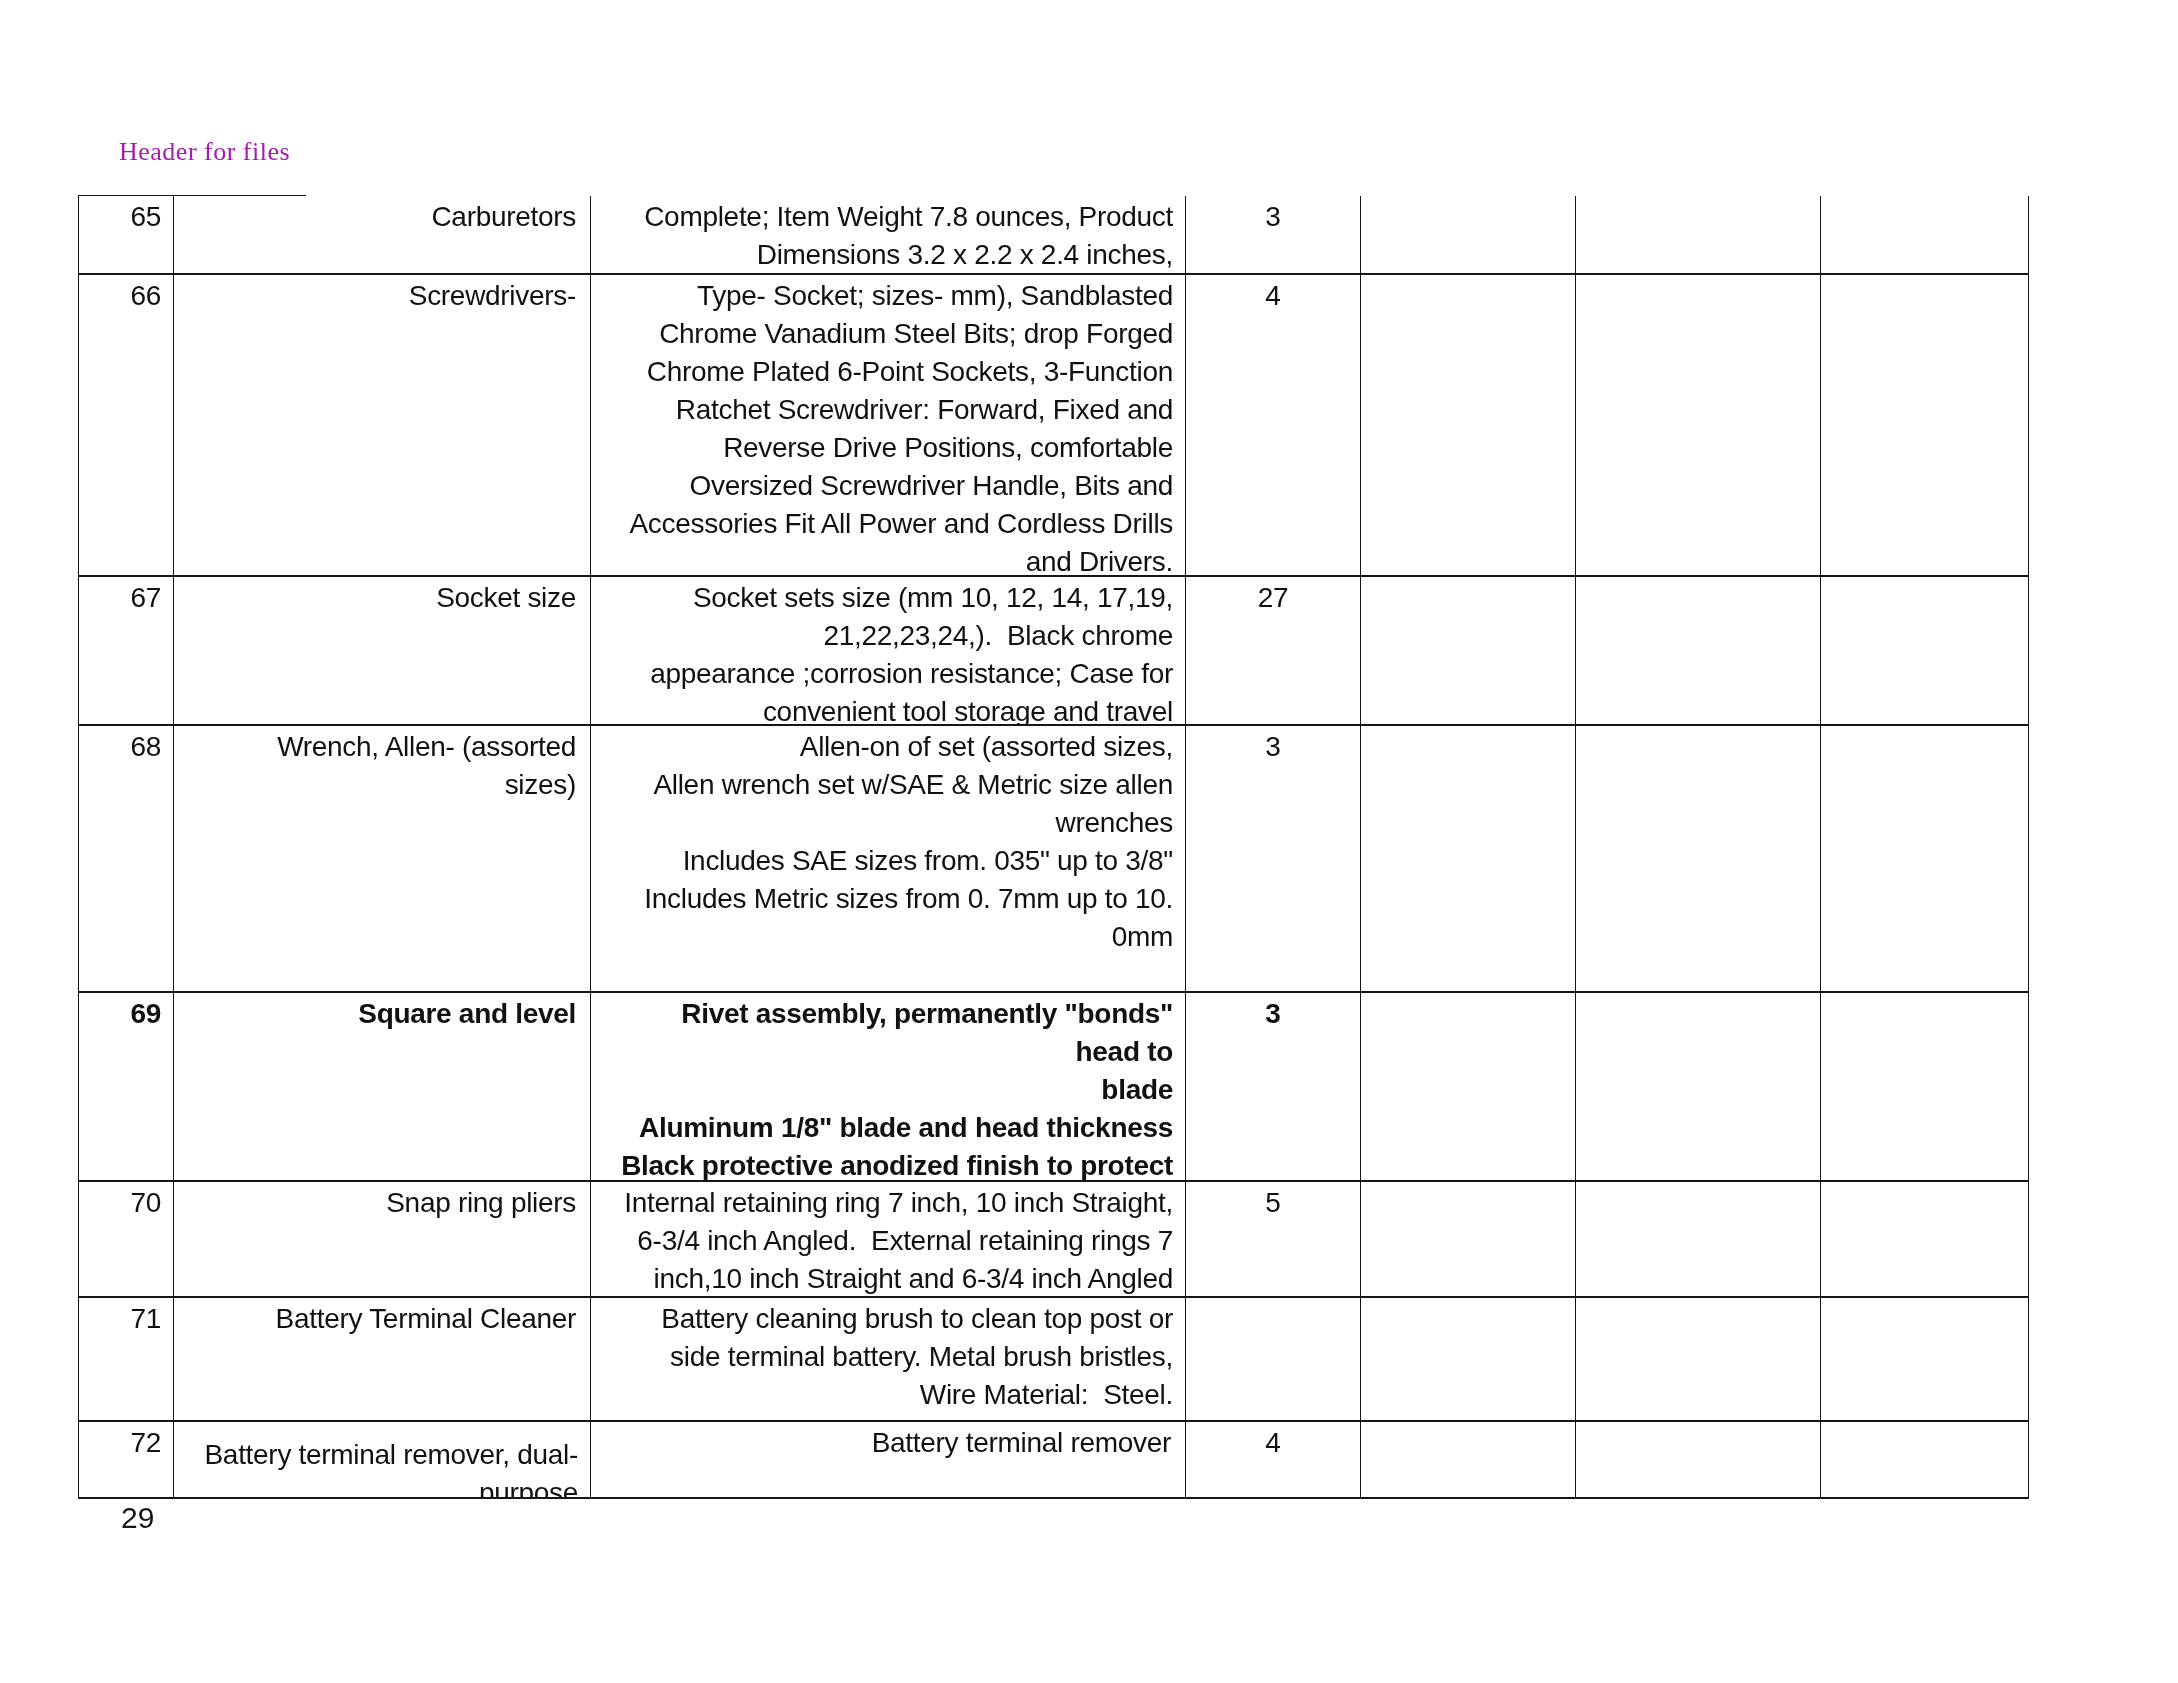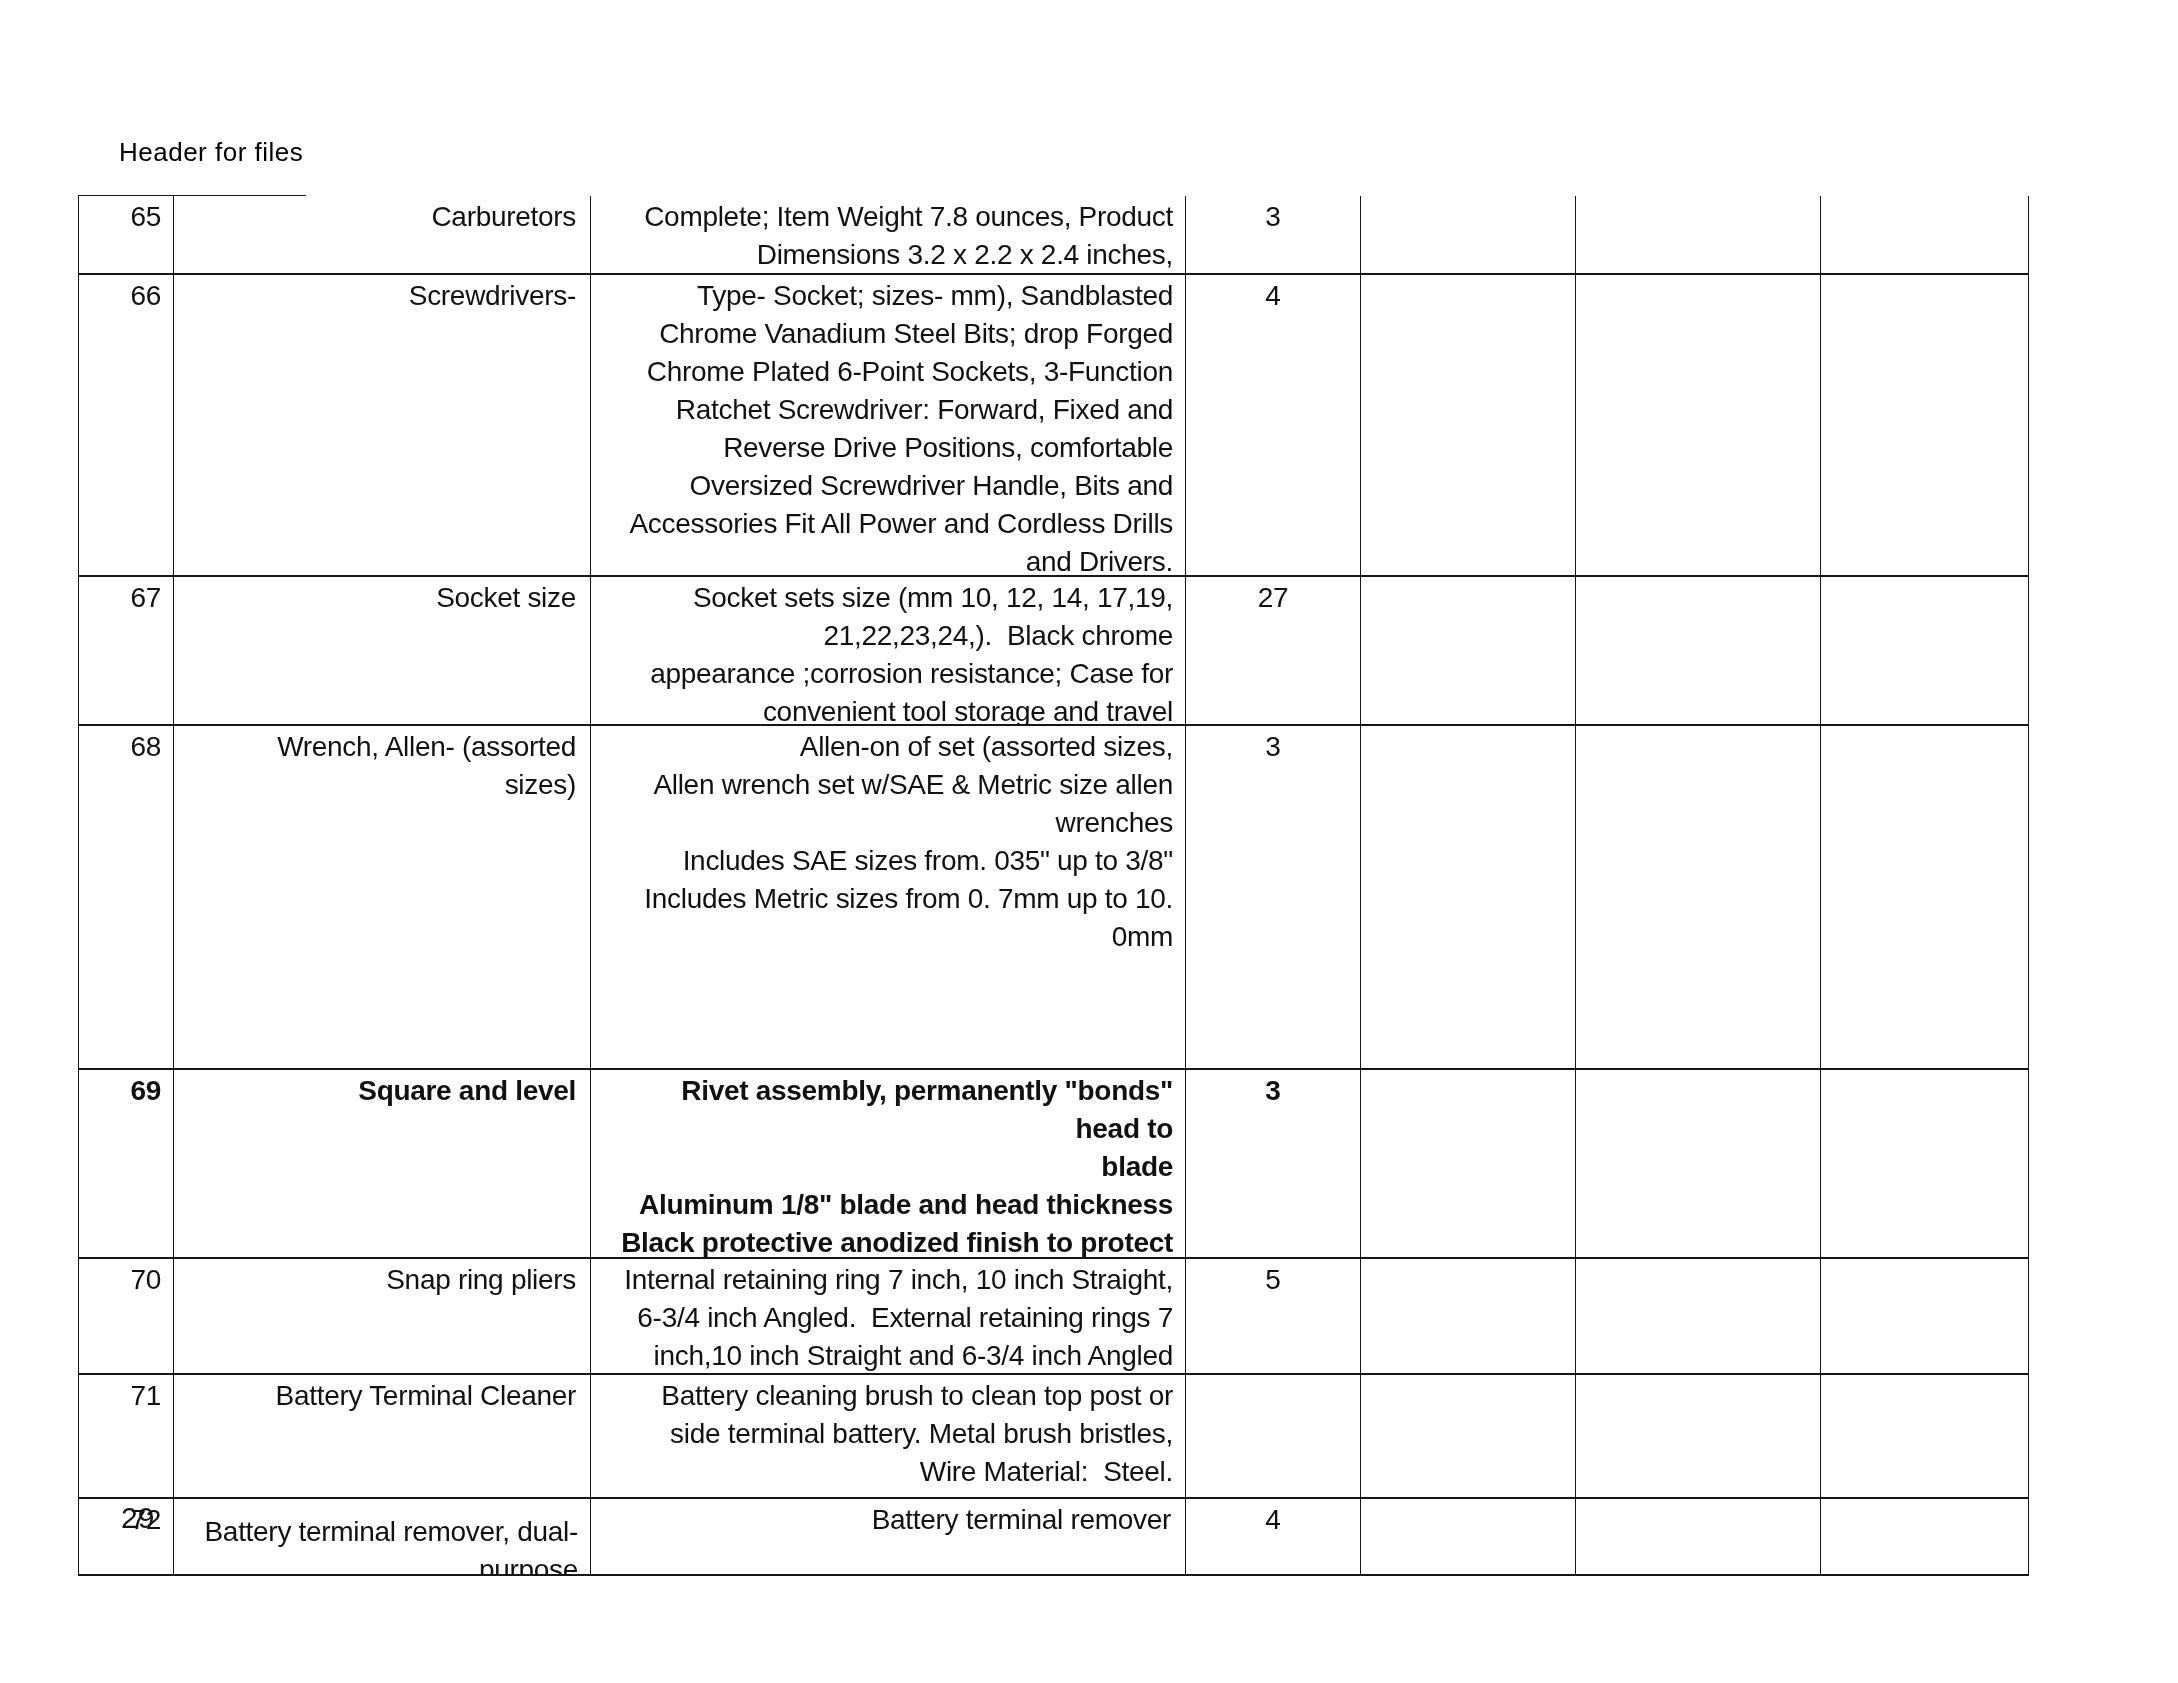--- a/index.html
+++ b/index.html
@@ -3,22 +3,22 @@
 <meta charset="utf-8">
 <style>
   html,body{margin:0;padding:0;}
   body{
     width:2178px;height:1683px;background:#ffffff;position:relative;
     font-family:"Liberation Sans",sans-serif;color:#111;
     -webkit-font-smoothing:antialiased;
   }
   .page-header{
     position:absolute;left:119px;top:137px;
-    font-family:Liberation Sans, sans-serif;
-    font-size:26px;line-height:30px;color:#000000;letter-spacing:0.5px;
+    font-family:Liberation Serif, serif;
+    font-size:26px;line-height:30px;color:#a21caf;letter-spacing:0.5px;
     white-space:pre;
   }
   .doc-table{
     position:absolute;left:78px;top:196px;
     display:grid;
     grid-template-columns:95px 417px 595px 175px 215px 245px 208px;
     border-left:1.5px solid #161616;
     background:#fff;
   }
   
@@ -36,21 +36,21 @@
     padding:2px 12px 0 16px;
     text-align:right;
   }
   .cell.num{padding-left:16px;}
   .cell.name{padding-right:14px;}
   .cell.qty{text-align:center;padding-left:2px;padding-right:2px;}
   .cell.blank{padding:0;}
   .r65{height:79px;}
   .r66{height:302px;}
   .r67{height:149px;}
-  .r68{height:344px;}
+  .r68{height:267px;}
   .r69{height:189px;font-weight:bold;}
   .r70{height:116px;}
   .r71{height:124px;}
   .r72{height:77px;}
   .desc-pad{padding-top:14px;}
   .page-number{
     position:absolute;left:121px;top:1501px;
     font-size:30px;line-height:34px;color:#161616;
   }
 </style>

